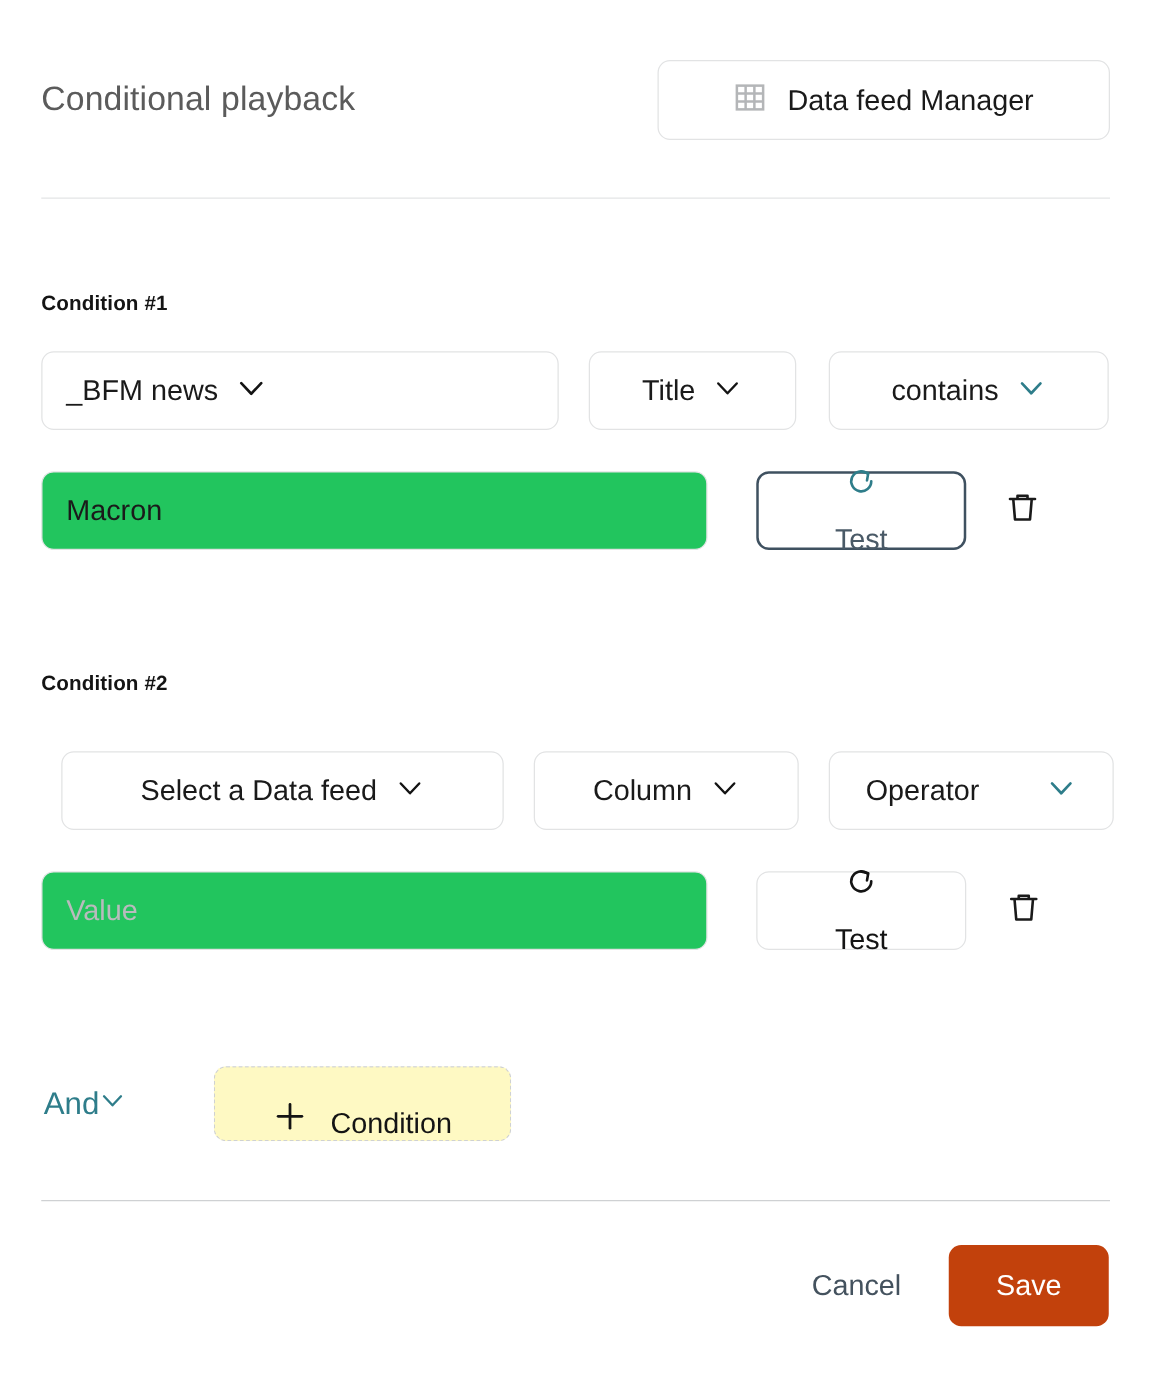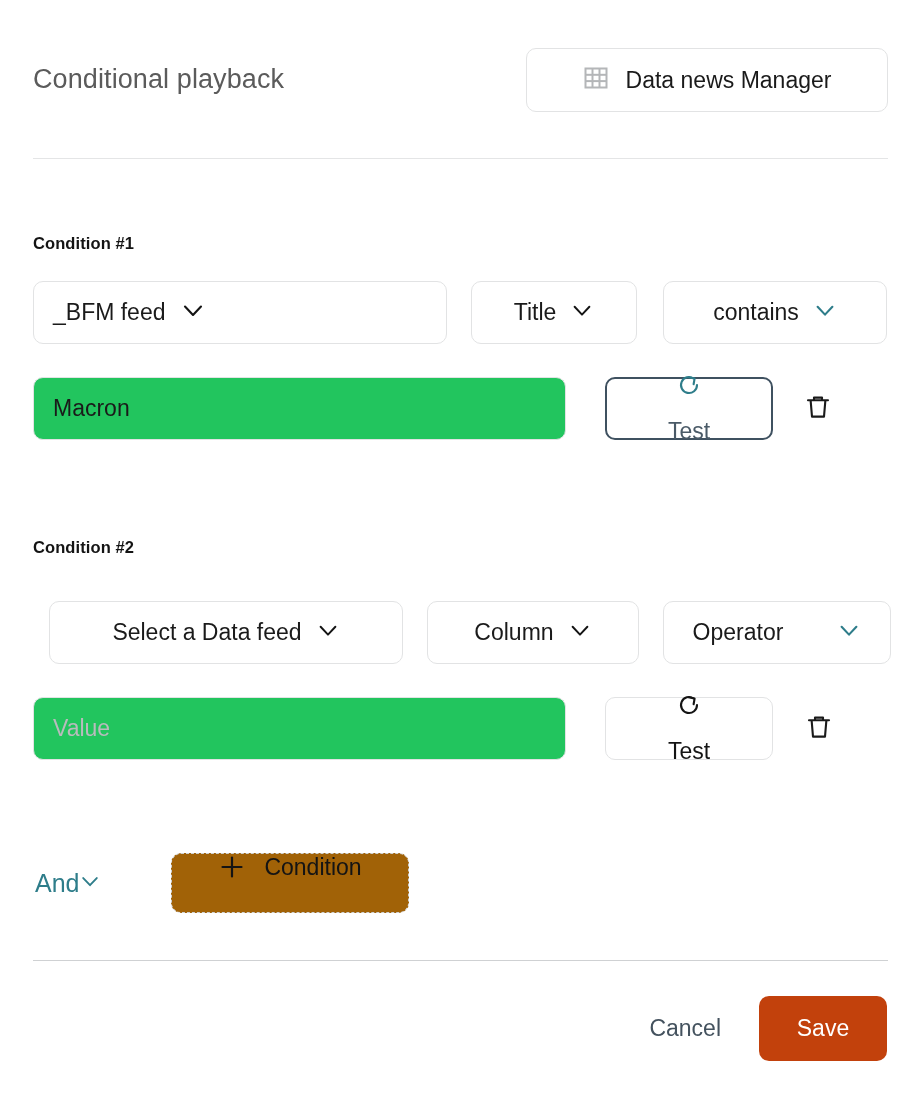--- a/index.html
+++ b/index.html
@@ -195,23 +195,23 @@
     font-size: 25px;
     padding: 6px 2px;
   }
   .add-cond {
     margin-left: 68px;
     box-sizing: border-box;
     width: 238px;
     height: 60px;
     border: 1.5px dashed #cfd1d3;
     border-radius: 10px;
-    background: #a16207;
-    display: flex;
-    align-items: flex-start;
+    background: #fef9c3;
+    display: flex;
+    align-items: flex-end;
     justify-content: center;
     gap: 19px;
     cursor: pointer;
     font-size: 23px;
     color: #141414;
   }
   .plus-icon { display: block; }
 
   
   .actions {
@@ -255,31 +255,31 @@
     <div class="dfm-button">
       <span class="grid-icon">
         <svg width="26" height="26" viewBox="0 0 26 26" aria-hidden="true">
           <rect x="2.5" y="3.5" width="21" height="19" fill="none" stroke="#b4b6b8" stroke-width="2"></rect>
           <line x1="2.5" y1="9.8" x2="23.5" y2="9.8" stroke="#b4b6b8" stroke-width="2"></line>
           <line x1="2.5" y1="16.1" x2="23.5" y2="16.1" stroke="#b4b6b8" stroke-width="2"></line>
           <line x1="9.5" y1="3.5" x2="9.5" y2="22.5" stroke="#b4b6b8" stroke-width="2"></line>
           <line x1="16.5" y1="3.5" x2="16.5" y2="22.5" stroke="#b4b6b8" stroke-width="2"></line>
         </svg>
       </span>
-      <span class="dfm-label">Data news Manager</span>
+      <span class="dfm-label">Data feed Manager</span>
     </div>
   </div>
 
   <div class="divider top"></div>
 
   <div class="cond-label cond1-label">Condition #1</div>
 
   <div class="row row1a">
     <div class="select sel-feed1">
-      <span class="sel-text">_BFM feed</span>
+      <span class="sel-text">_BFM news</span>
       <span class="chev">
         <svg width="26" height="26" viewBox="0 0 26 26" aria-hidden="true">
           <polyline points="5,9.5 13,18 21,9.5" fill="none" stroke="#141414" stroke-width="2.1" stroke-linecap="round" stroke-linejoin="round"></polyline>
         </svg>
       </span>
     </div>
 
     <div class="gap-sm"></div>
 
     <div class="select sel-col1">

